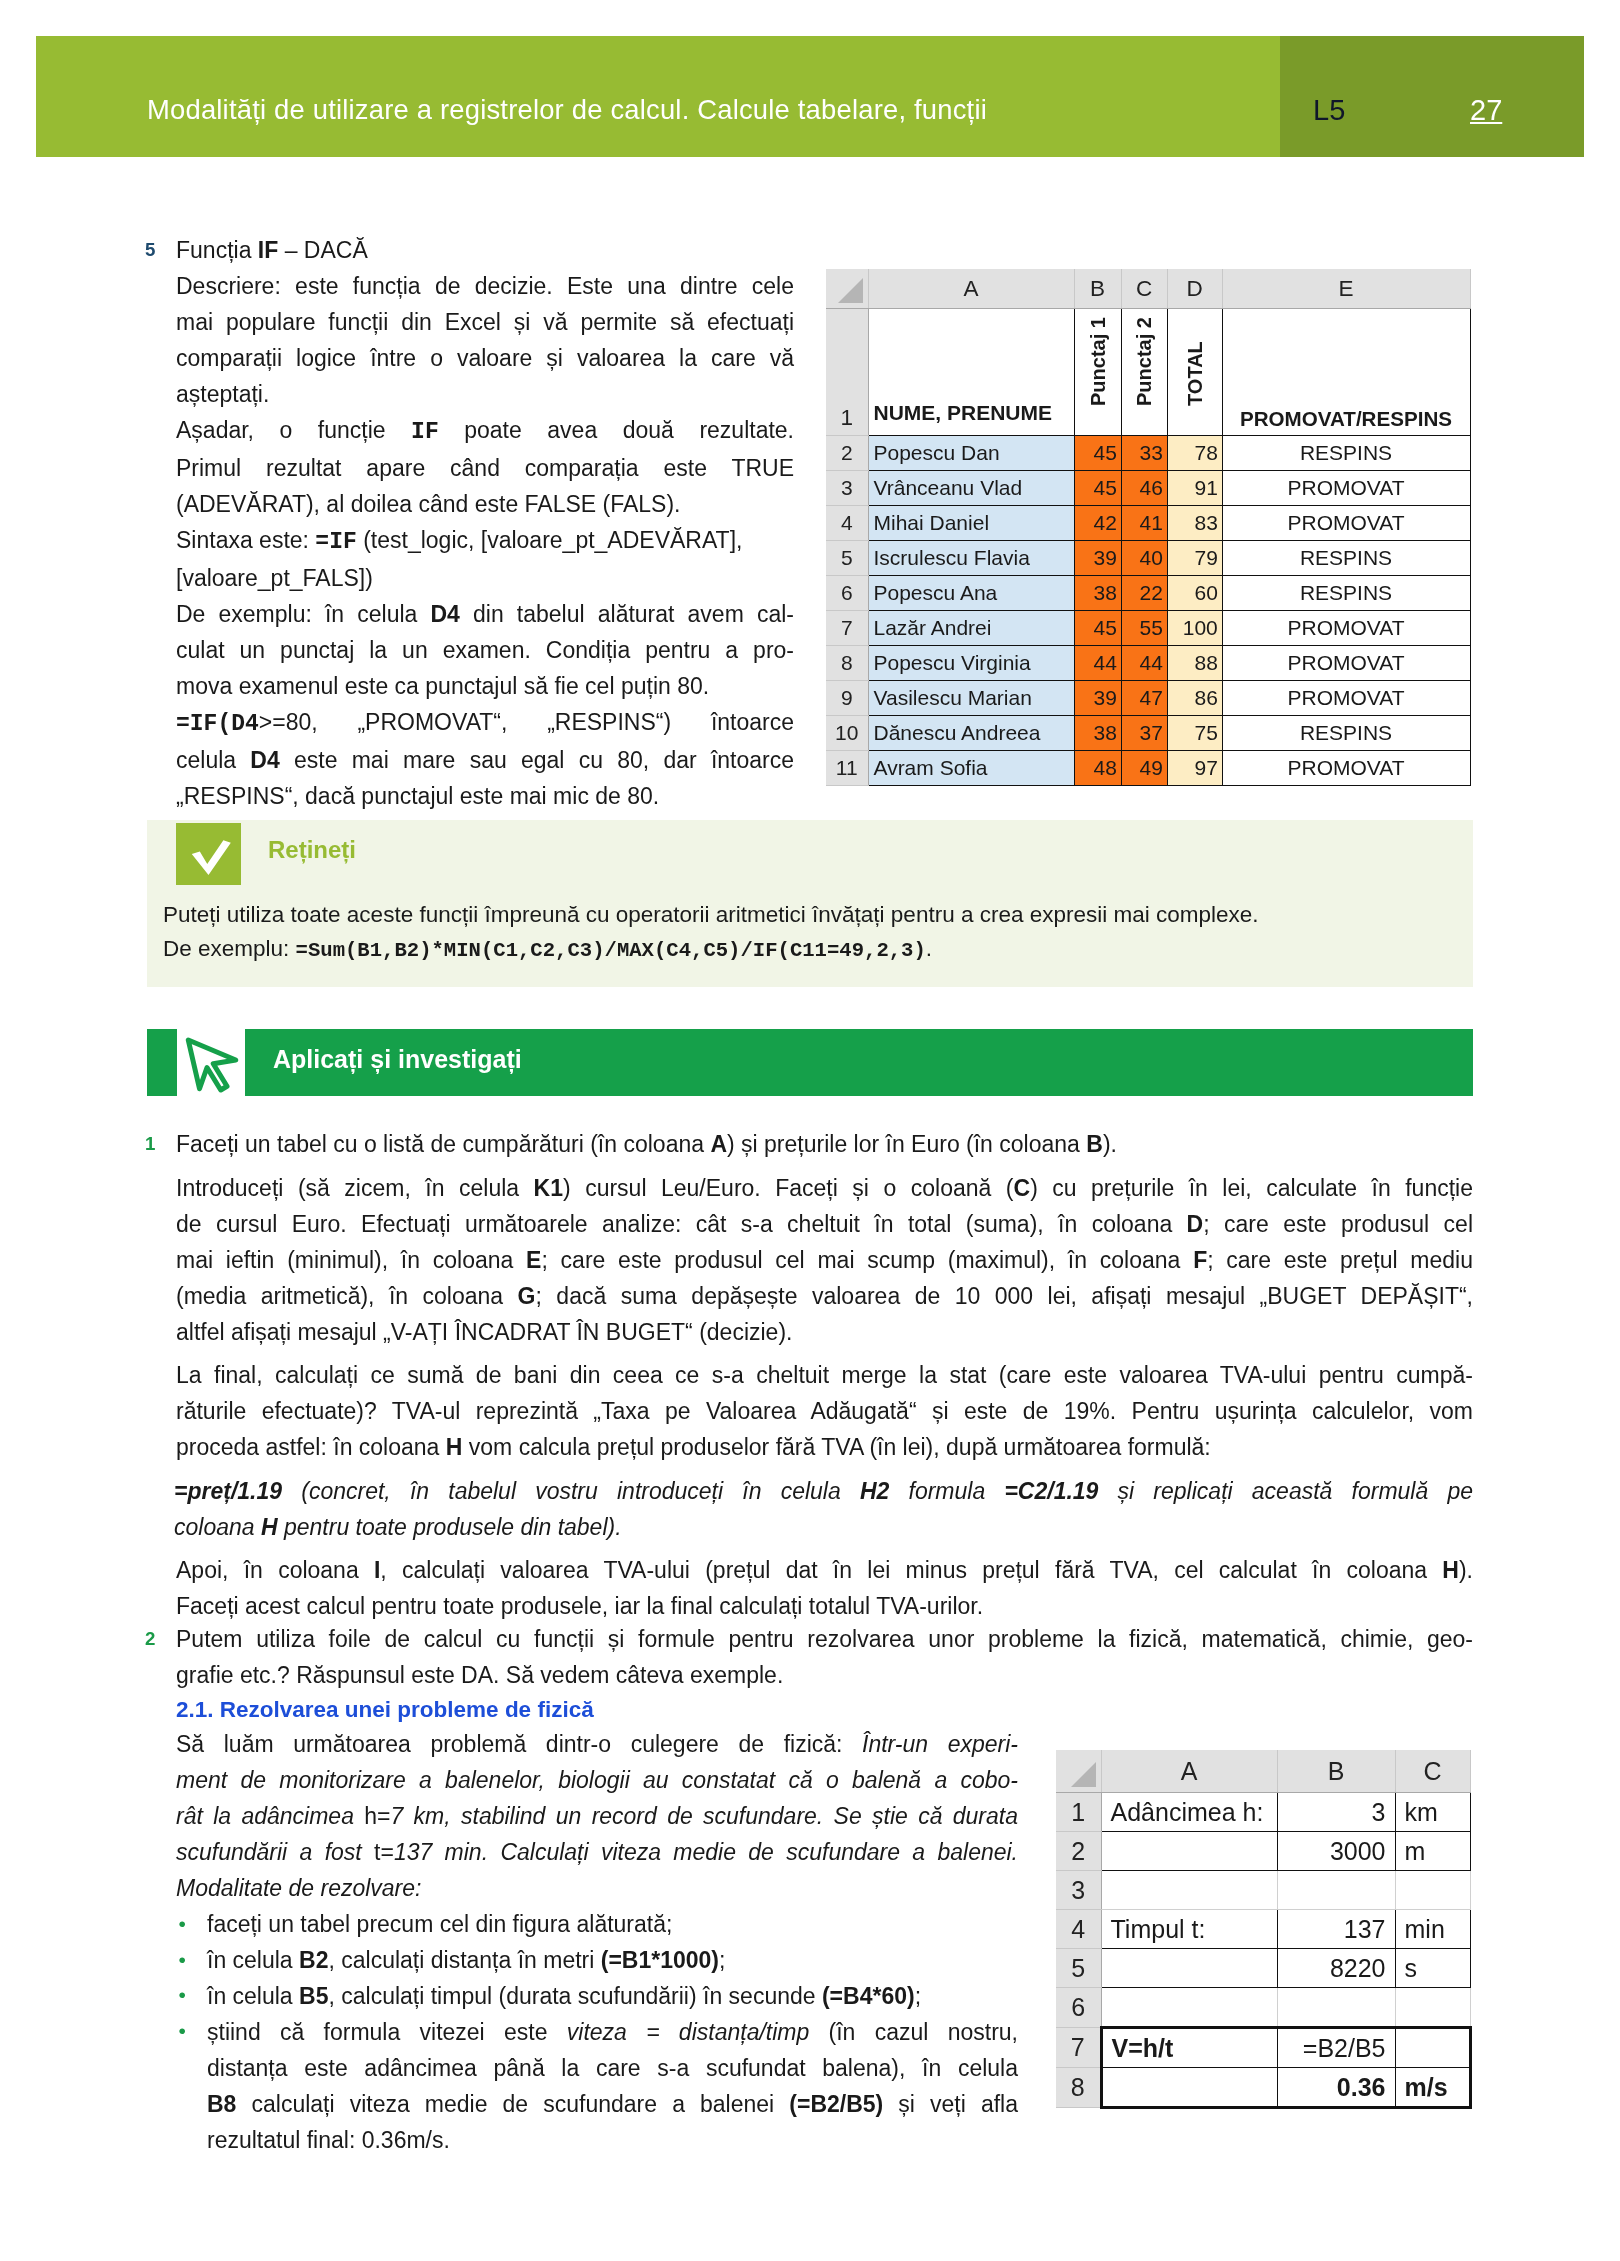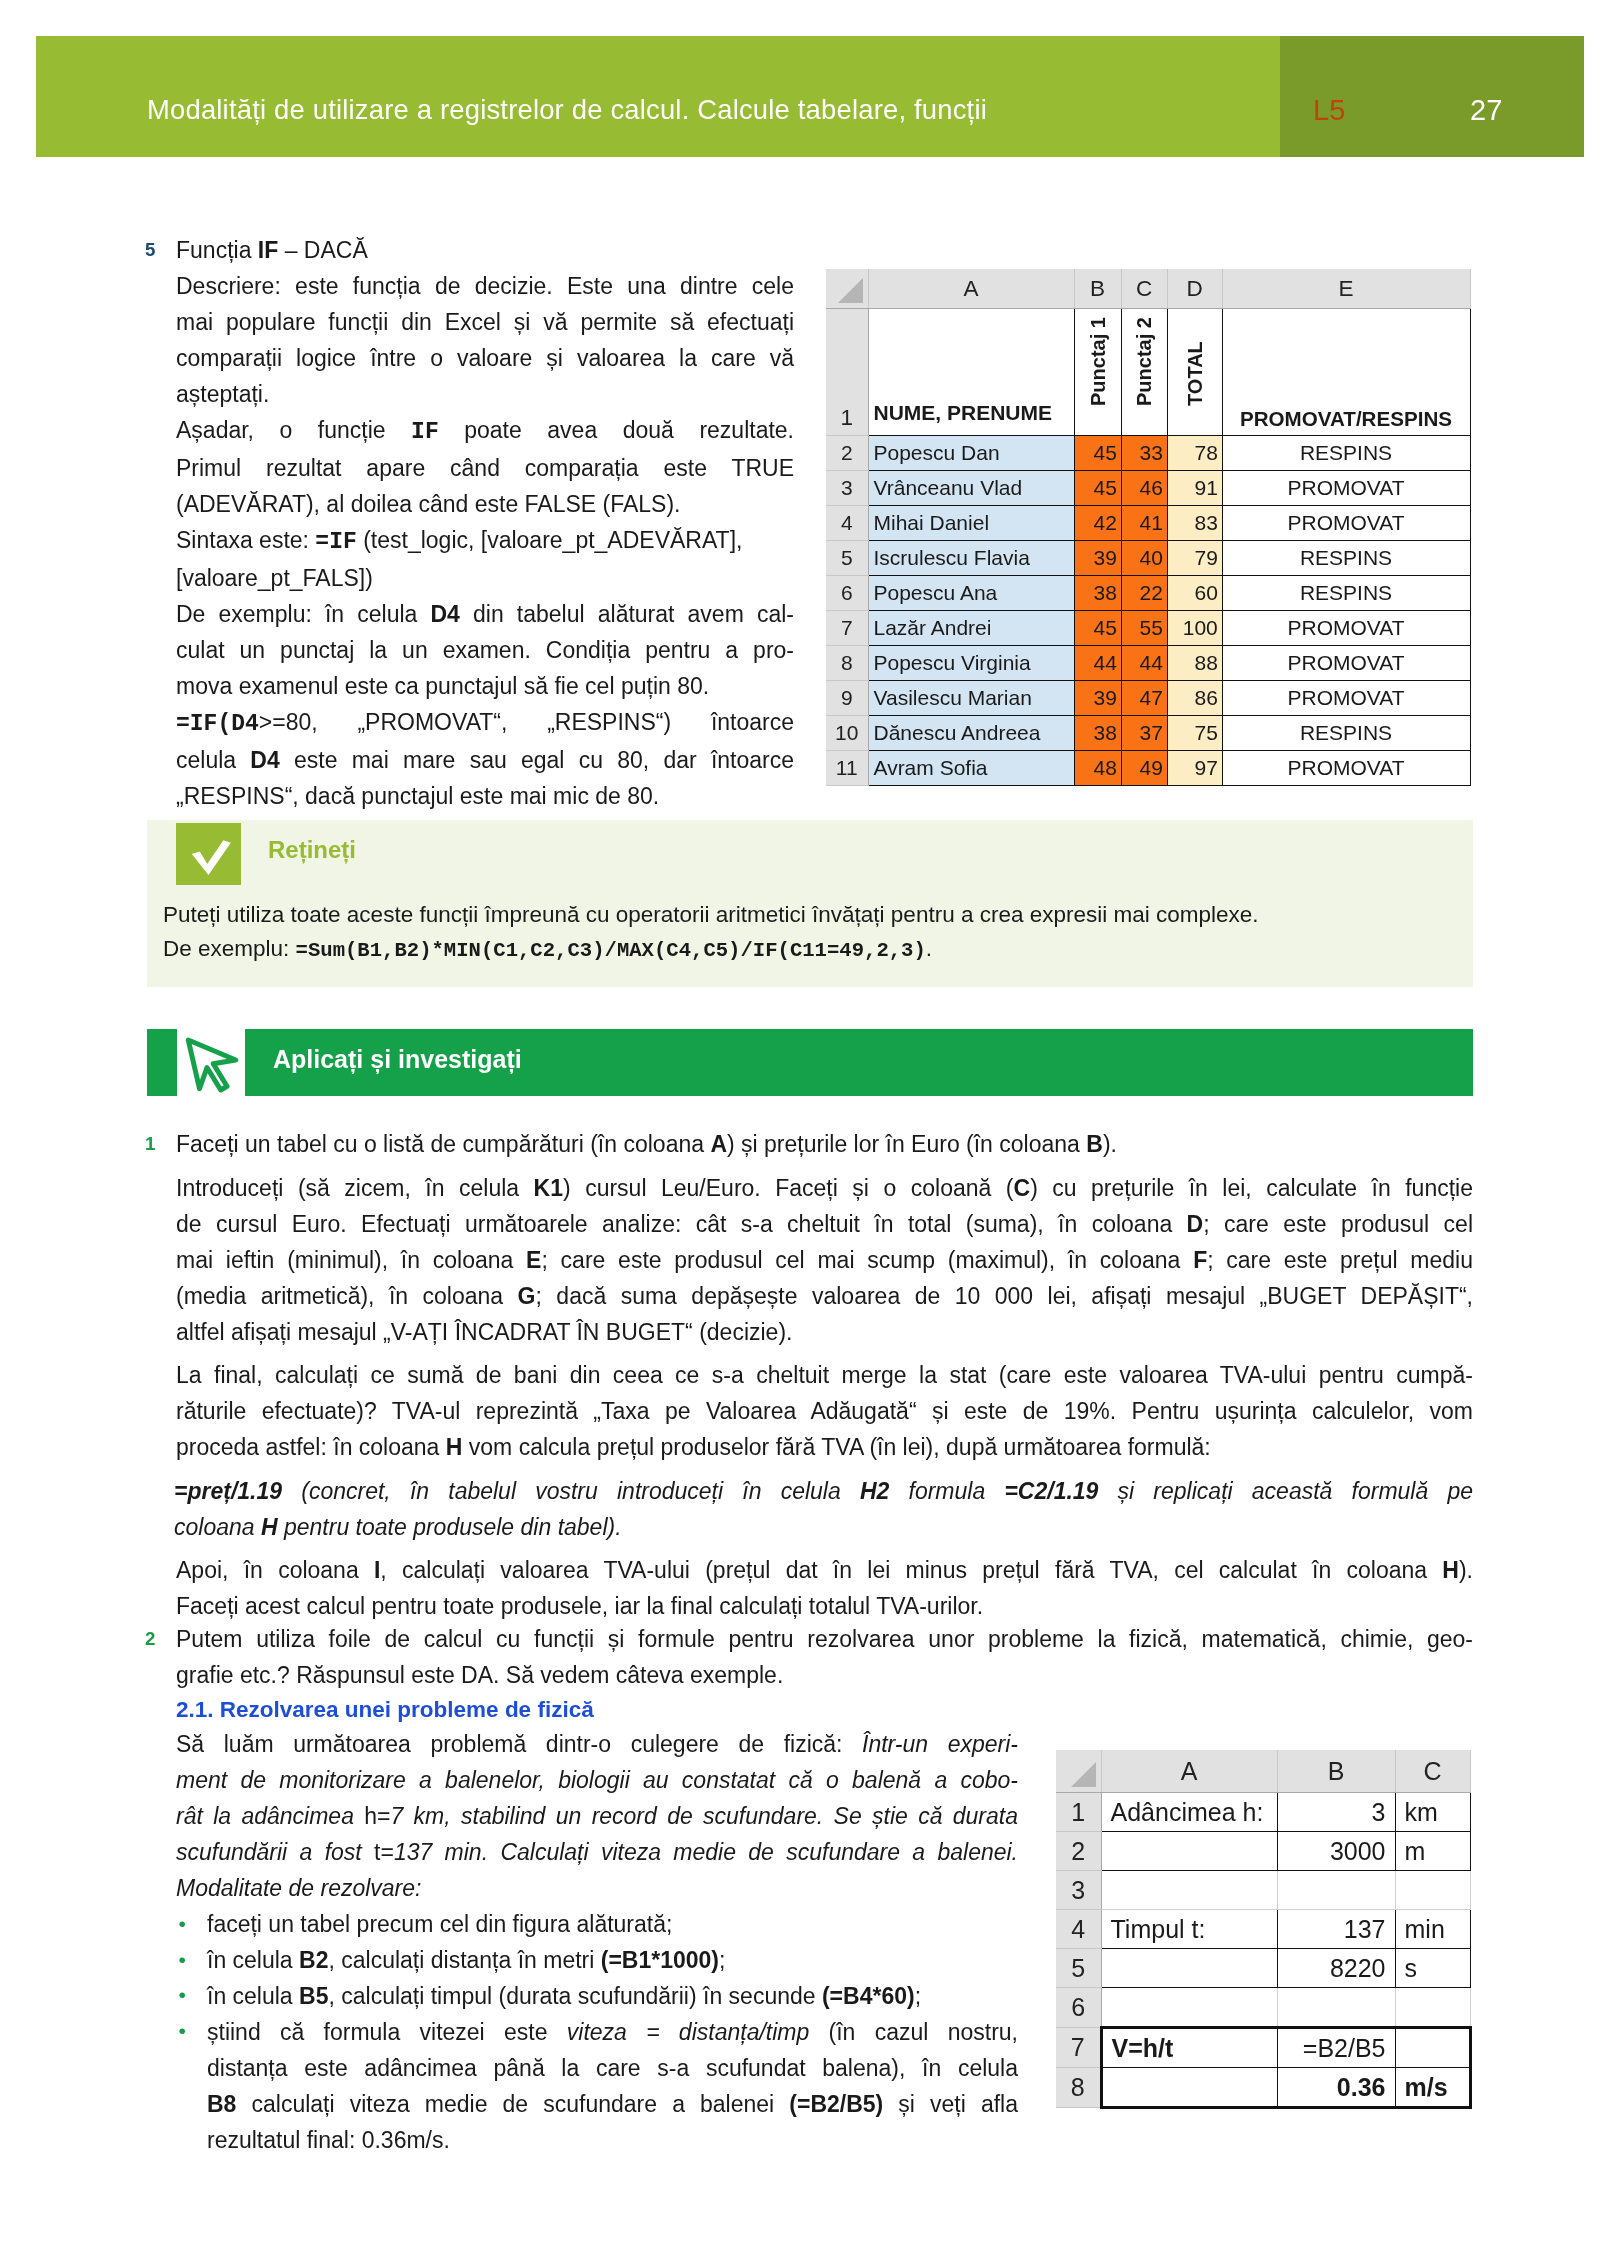--- a/index.html
+++ b/index.html
@@ -4,22 +4,22 @@
 <style>
   html, body { margin:0; padding:0; background:#ffffff; }
   body { width:1620px; height:2261px; position:relative; overflow:hidden;
          font-family:"Liberation Sans", "DejaVu Sans", sans-serif; color:#1a1a1a; }
   .abs { position:absolute; }
 
   
   .hdr { left:36px; top:36px; width:1548px; height:121px; background:#97bb33; }
   .hdr-dark { left:1280px; top:36px; width:304px; height:121px; background:#7a9b29; }
   .hdr-title { left:147px; top:94px; font-size:27.4px; color:#ffffff; white-space:nowrap; letter-spacing:0.2px; }
-  .hdr-lesson { left:1313px; top:94px; font-size:29px; color:#c2410c; }
-  .hdr-page { left:1470px; top:94px; font-size:29px; color:#ffffff; }
+  .hdr-lesson { left:1313px; top:94px; font-size:29px; color:#0f172a; }
+  .hdr-page { left:1470px; top:94px; font-size:29px; color:#ffffff;text-decoration:underline; }
 
   
   .para { font-size:23px; line-height:36px; color:#1a1a1a; }
   .num-blue { color:#1e4a6e; font-weight:bold; font-size:18.7px; }
   .num-green { color:#1a9a48; font-weight:bold; font-size:18.7px; }
   .b { font-weight:bold; }
   .i { font-style:italic; }
   .mono { font-family:"Liberation Mono", "DejaVu Sans Mono", monospace; font-weight:bold; }
   .line { display:block; white-space:nowrap; }
   .line.j { text-align:justify; text-align-last:justify; white-space:normal; }

